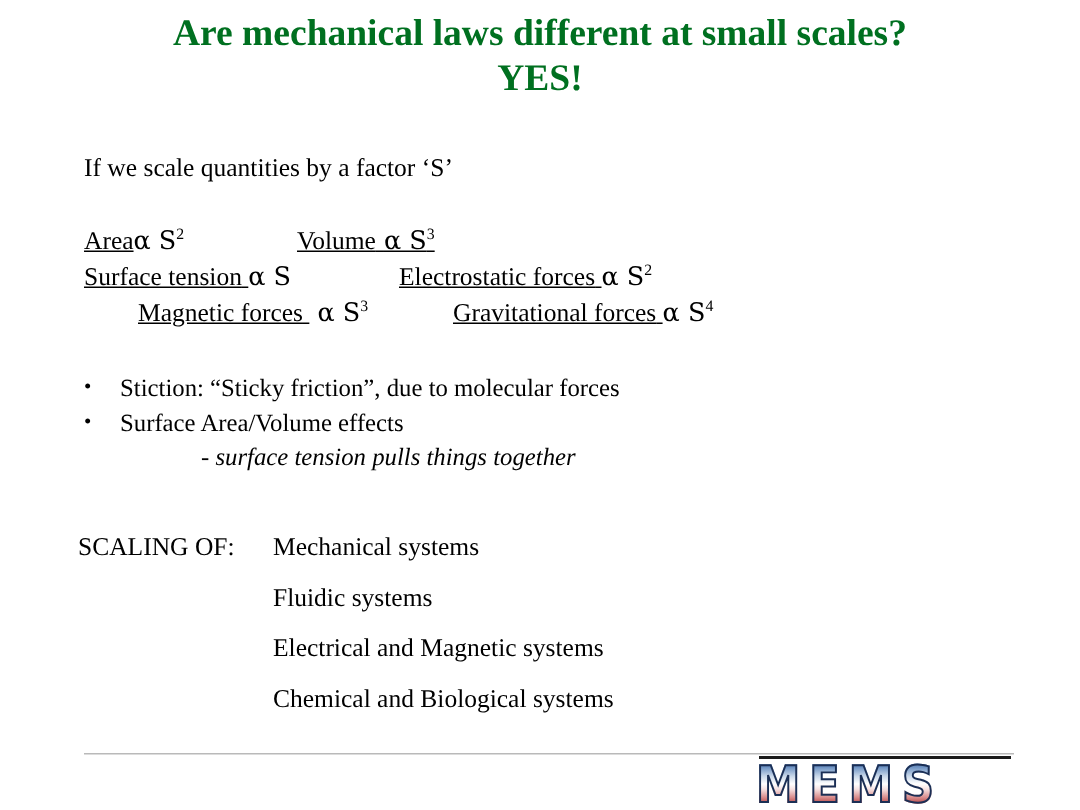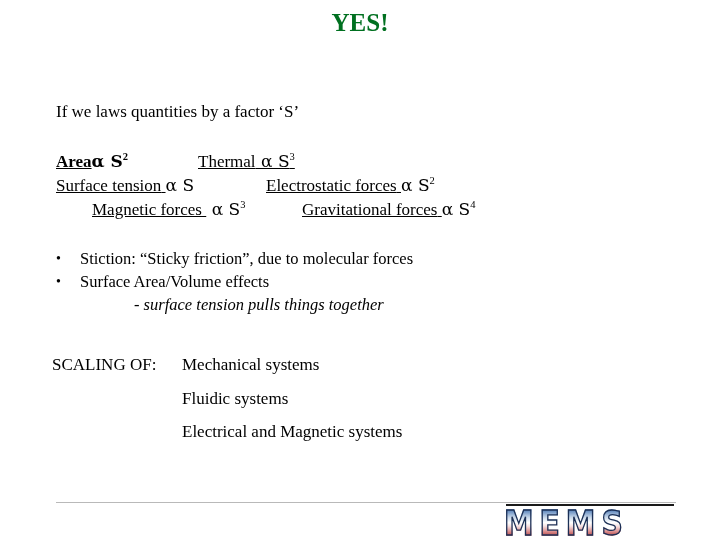--- a/index.html
+++ b/index.html
@@ -62,21 +62,21 @@
   }
   .fcell-left {
     display: inline-block;
     width: 142px;
     vertical-align: top;
   }
   .fcell-right {
     display: inline-block;
     vertical-align: top;
   }
-  .frow.row1 .fcell-left { width: 142px; font-weight: bold; }
+  .frow.row1 .fcell-left { width: 142px; }
   .frow.row1 .fcell-right { padding-left: 0px; }
   .frow.row2 .fcell-left { width: 210px; }
   .frow.row3 .fcell-left { width: 210px; margin-left: 36px; }
 
   .u { text-decoration: underline; }
   .alpha { font-family: "DejaVu Serif", serif; }
   sup {
     font-size: 0.62em;
     vertical-align: super;
     line-height: 0;
@@ -193,29 +193,30 @@
     paint-order: stroke fill;
     white-space: nowrap;
   }
 </style>
 </head>
 <body>
 
 <div class="slide">
 
   <div class="title-block">
+    <span>Are mechanical laws different at small scales?</span>
     <span class="title-line2">YES!</span>
   </div>
 
-  <div class="intro">If we laws quantities by a factor ‘S’</div>
+  <div class="intro">If we scale quantities by a factor ‘S’</div>
 
   <div class="formula-block">
 
     <div class="frow row1">
-      <span class="fcell-left"><span class="u">Area</span><span class="alpha">α S</span><sup>2</sup></span><span class="fcell-right u"><span>Thermal</span><span class="alpha"> </span><span class="alpha">α S</span><sup>3</sup></span>
+      <span class="fcell-left"><span class="u">Area</span><span class="alpha">α S</span><sup>2</sup></span><span class="fcell-right u"><span>Volume</span><span class="alpha"> </span><span class="alpha">α S</span><sup>3</sup></span>
     </div>
 
     <div class="frow row2">
       <span class="fcell-left"><span class="u">Surface tension</span><span class="u"> </span><span class="alpha">α  S</span><sup></sup></span><span class="fcell-right"><span class="u">Electrostatic forces</span><span class="u"> </span><span class="alpha">α S</span><sup>2</sup></span>
     </div>
 
     <div class="frow row3">
       <span class="fcell-left"><span class="u">Magnetic forces</span><span class="u"> </span><span class="alpha">&nbsp;</span><span class="alpha">α S</span><sup>3</sup></span><span class="fcell-right"><span class="u">Gravitational forces</span><span class="u"> </span><span class="alpha">α S</span><sup>4</sup></span>
     </div>
 
@@ -234,20 +235,23 @@
   <div class="scaling">
     <div class="scaling-row">
       <span class="scaling-label">SCALING OF:</span><span class="scaling-item">Mechanical systems</span>
     </div>
     <div class="scaling-row indent">
       <span class="scaling-item">Fluidic systems</span>
     </div>
     <div class="scaling-row indent">
       <span class="scaling-item">Electrical and Magnetic systems</span>
     </div>
+    <div class="scaling-row indent">
+      <span class="scaling-item">Chemical and Biological systems</span>
+    </div>
   </div>
 
   <div class="footer-rule"></div>
 
   <div class="logo">
     <div class="logo-rule"></div>
     <div class="logo-word">MEMS</div>
   </div>
 
 </div>

